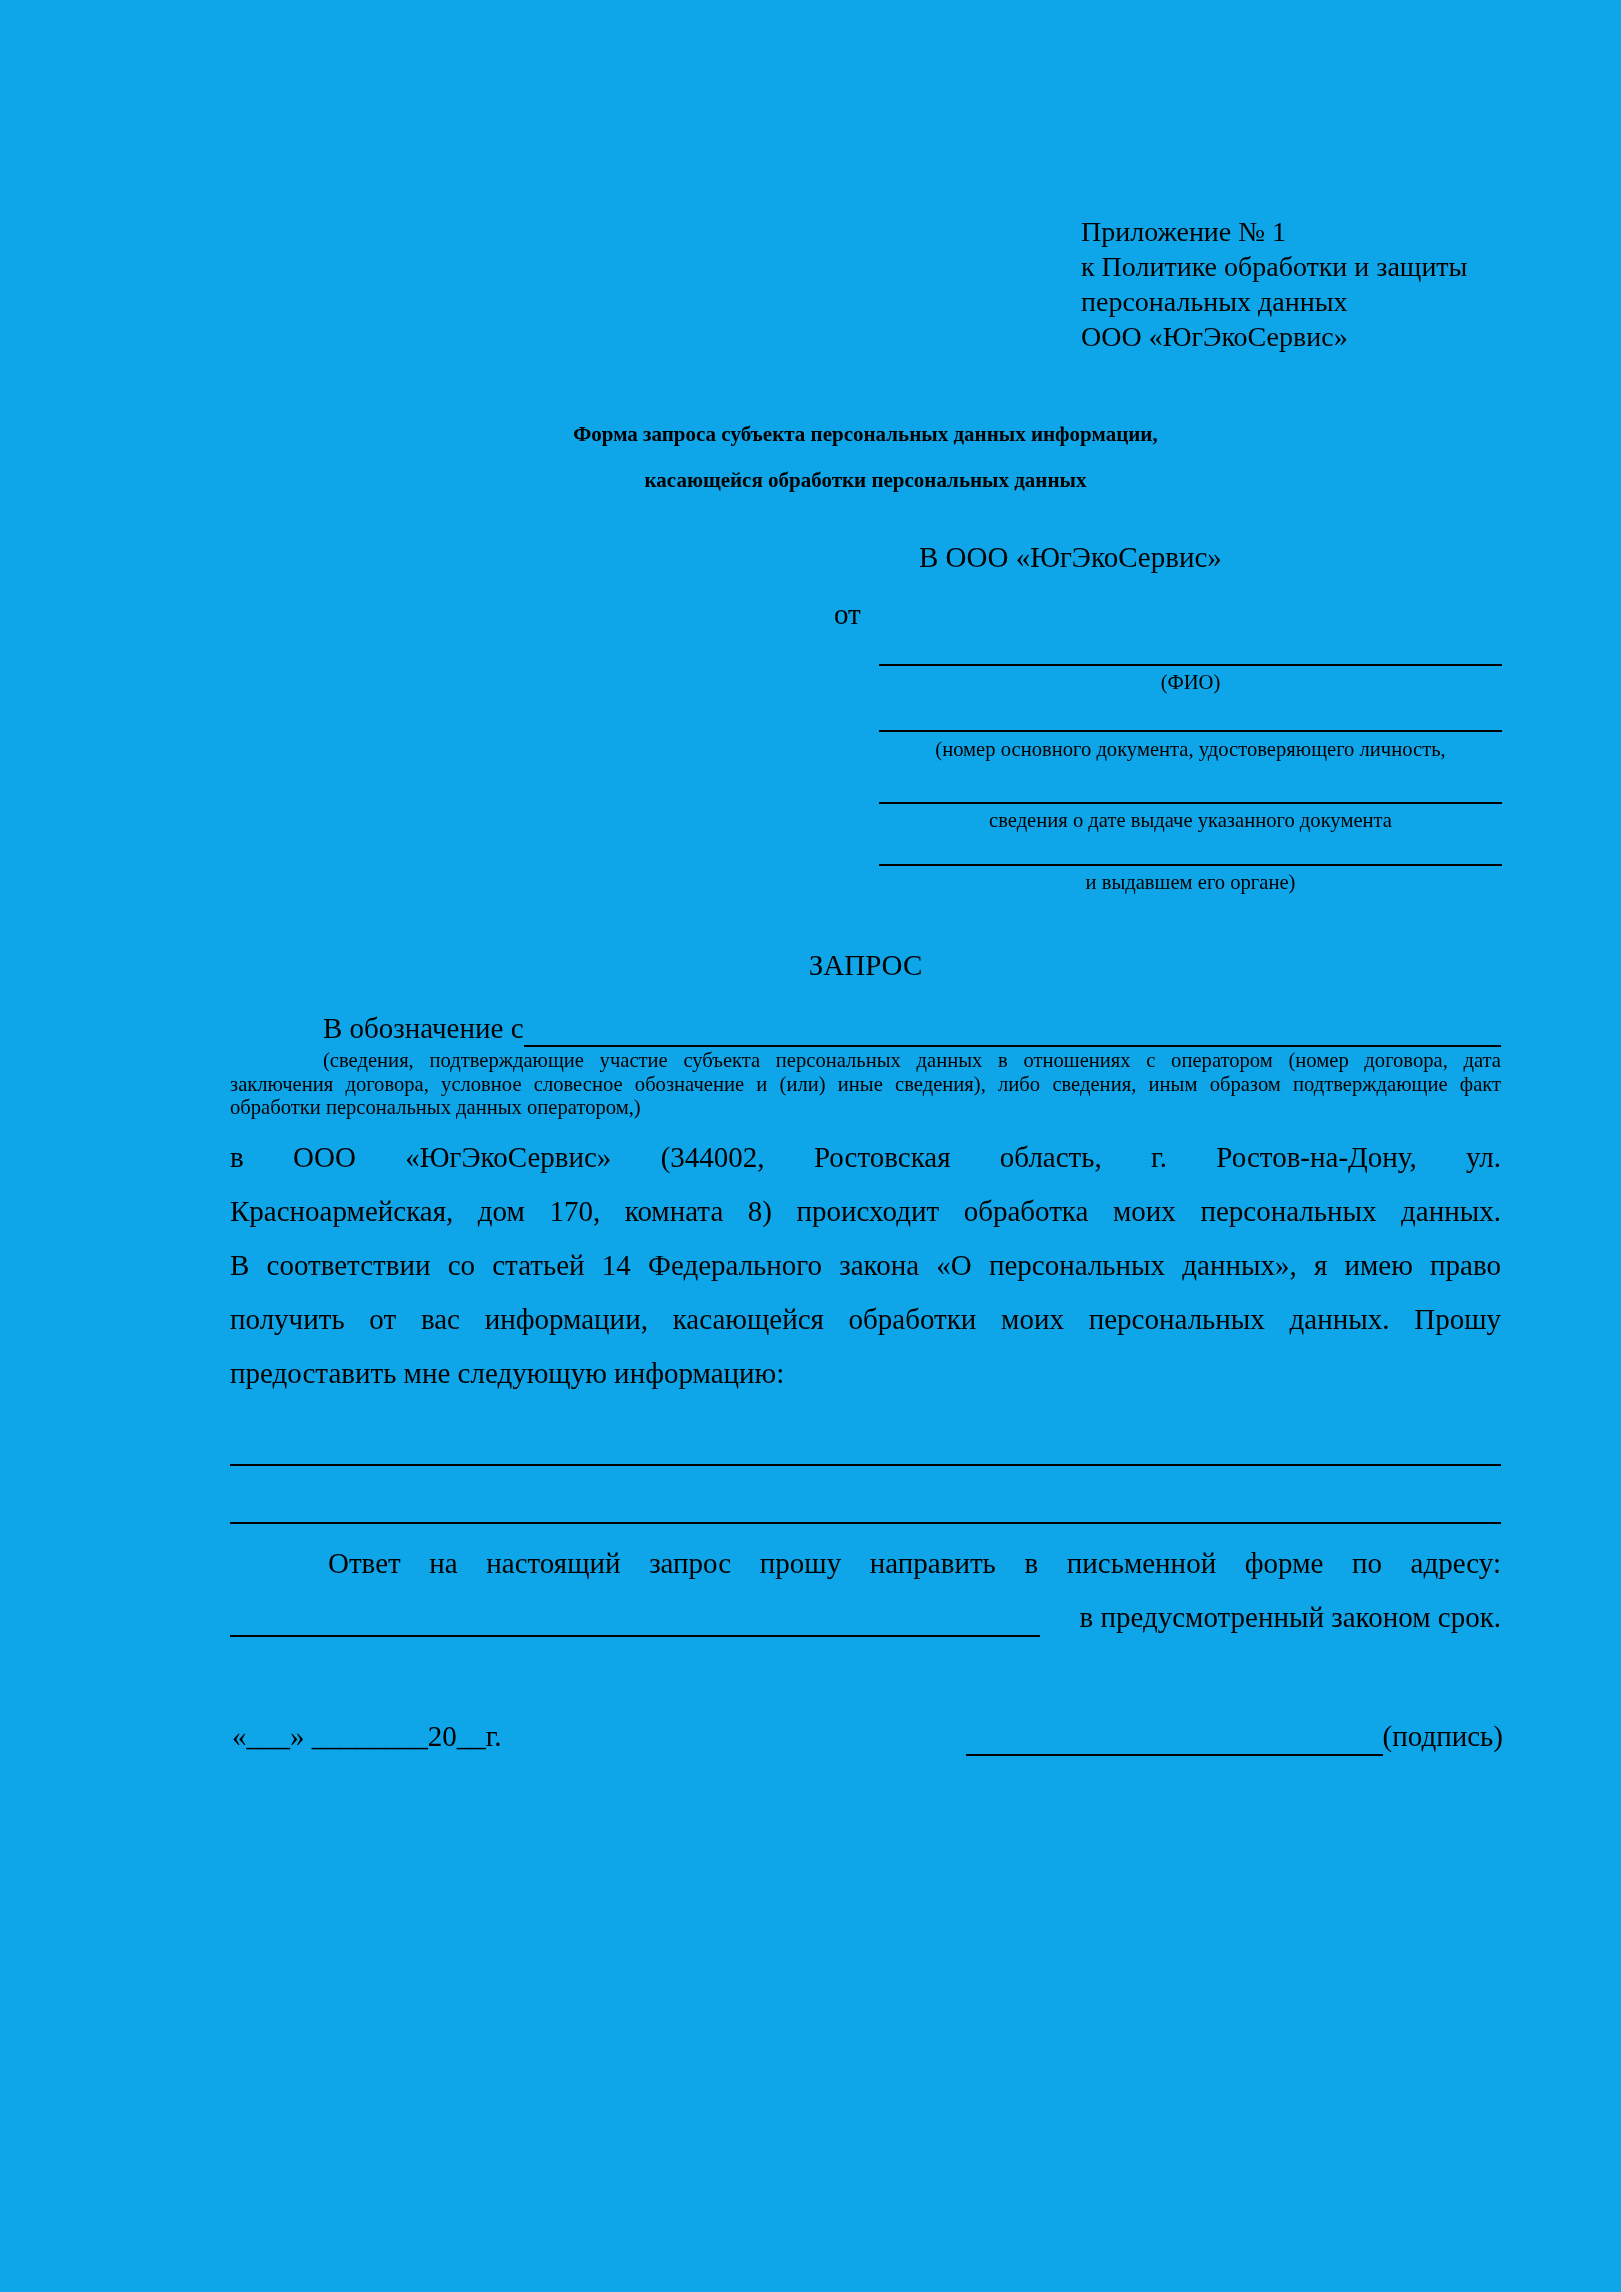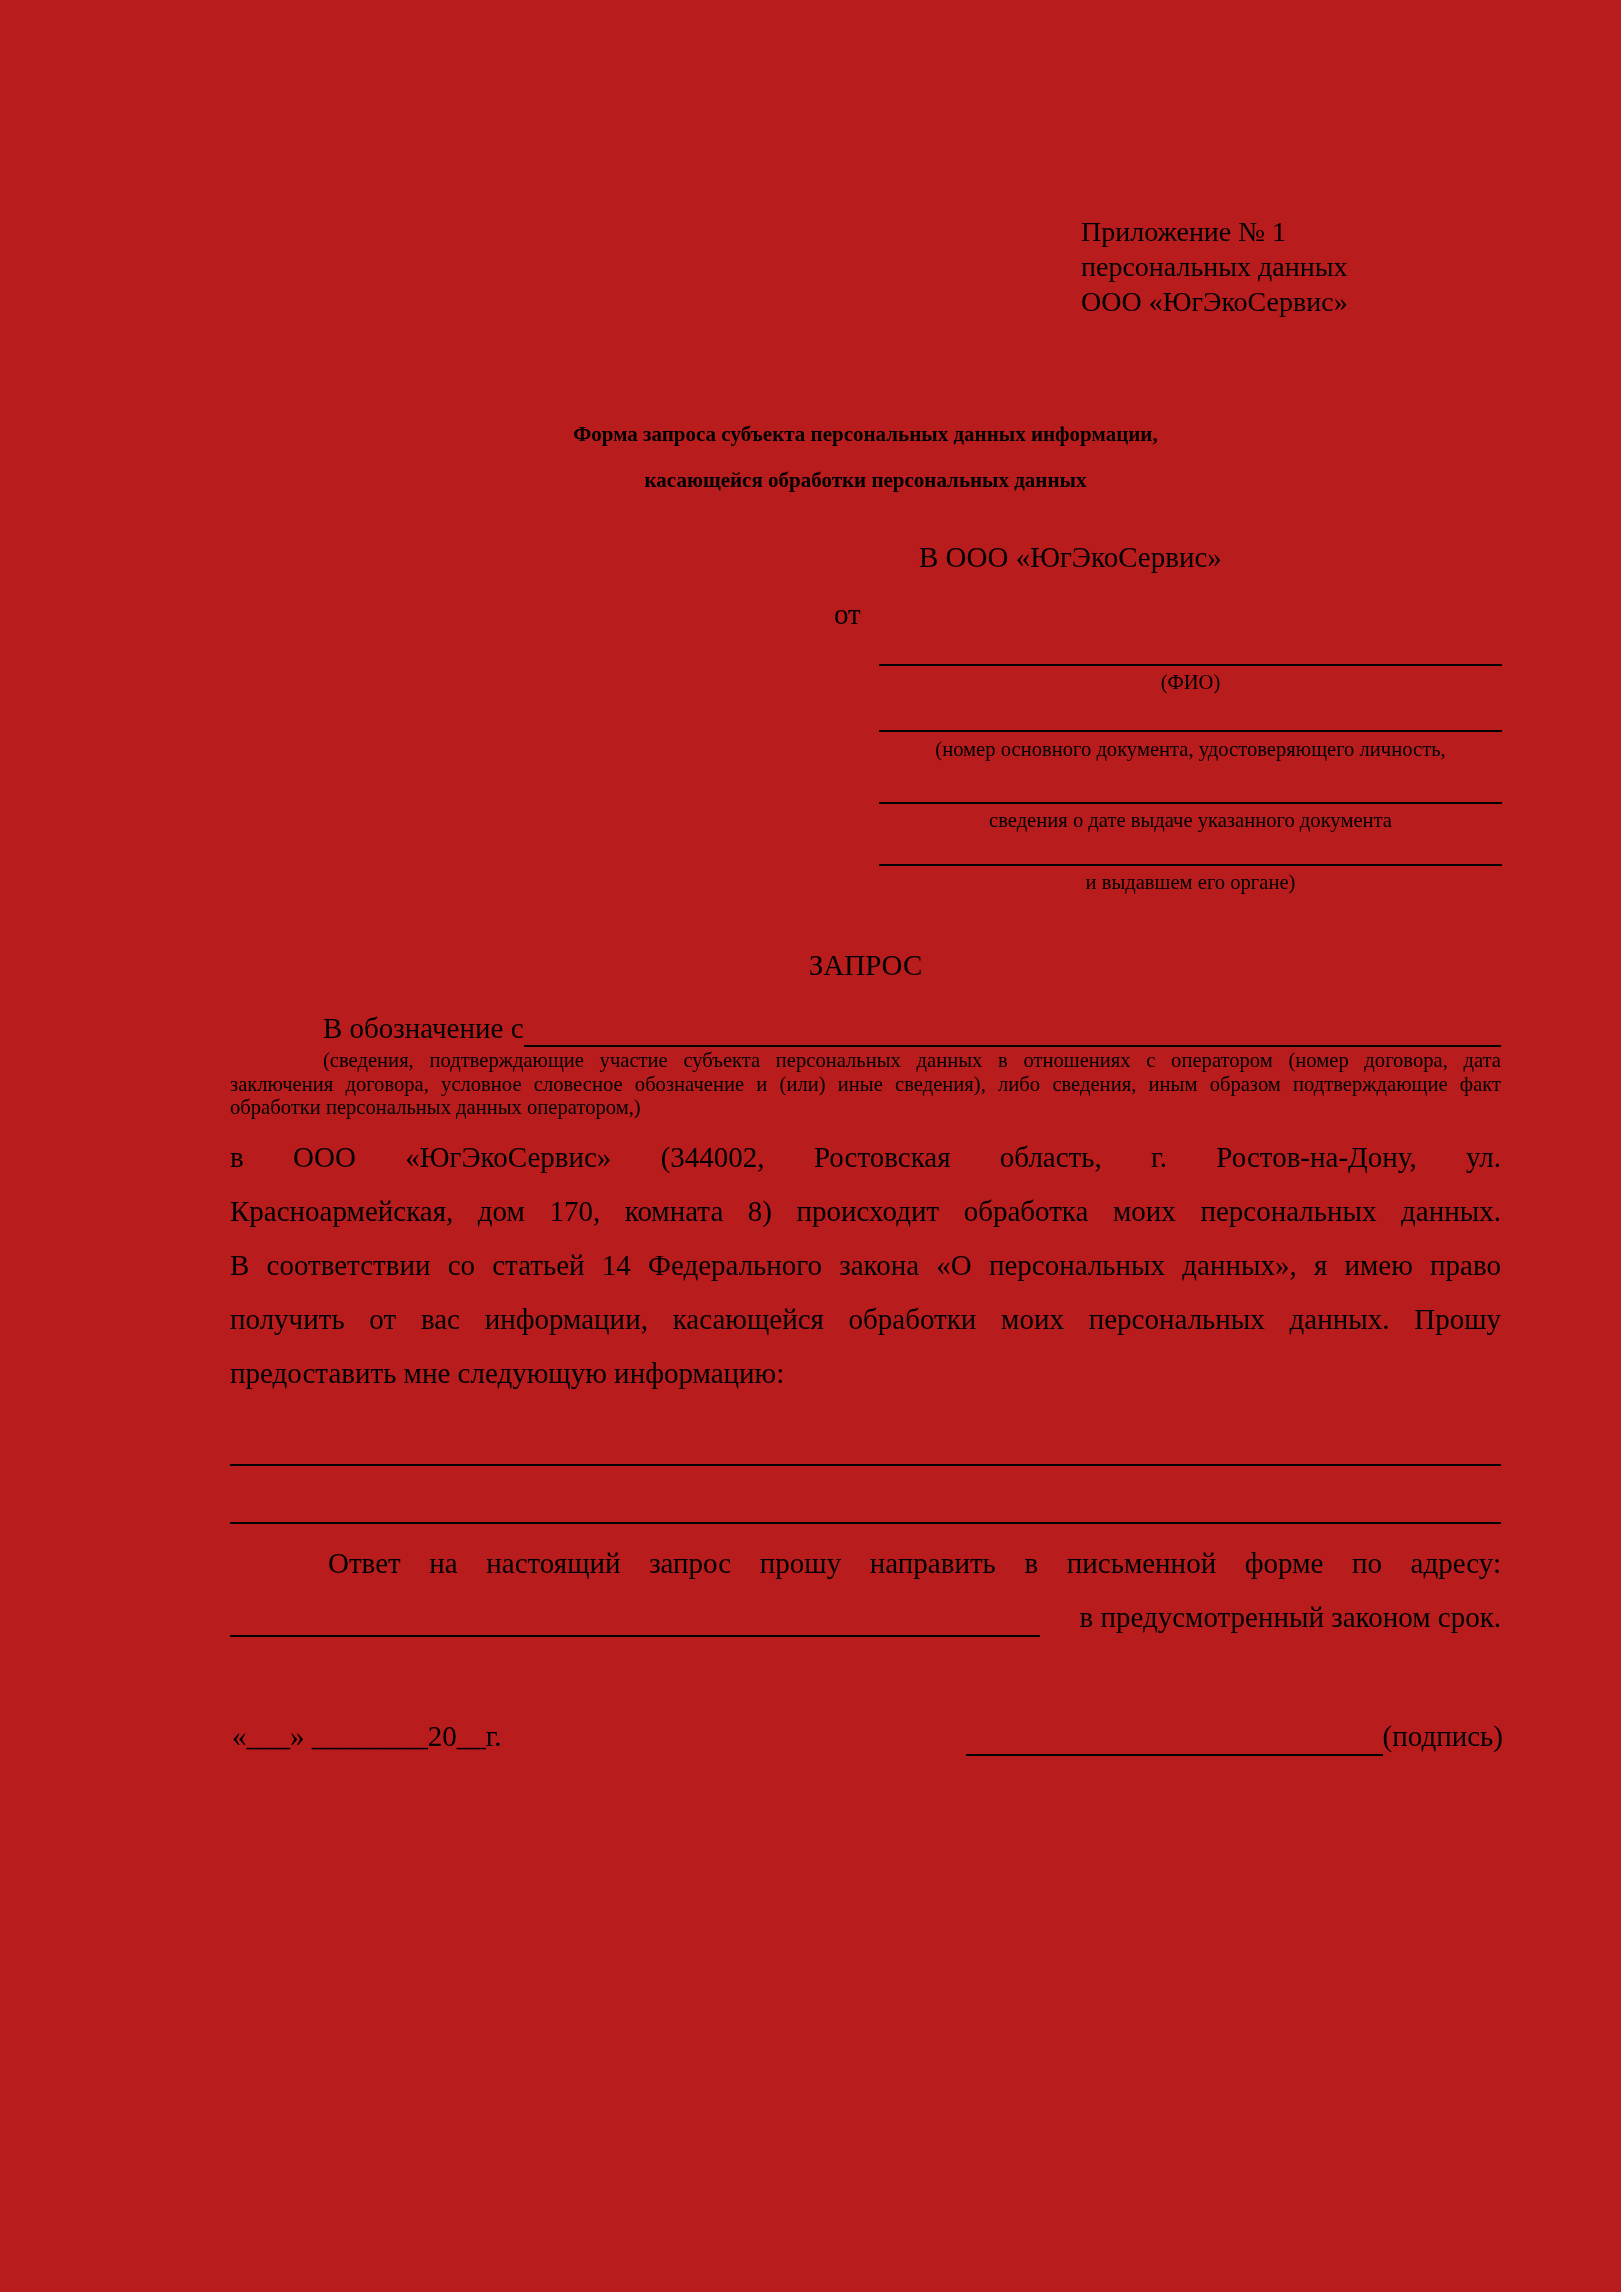--- a/index.html
+++ b/index.html
@@ -5,21 +5,21 @@
   html, body {
     margin: 0;
     padding: 0;
     background: #808080;
   }
   .page {
     position: relative;
     width: 1621px;
     height: 2293px;
     margin: 0 auto;
-    background: #b91c1c;
+    background: #0ea5e9;
     font-family: "Liberation Serif", "DejaVu Serif", serif;
     color: #000000;
     overflow: hidden;
   }
   .abs { position: absolute; }
 
   
   .appendix {
     left: 1081px; top: 214px; width: 441px;
     font-size: 28px; line-height: 35px;
@@ -128,20 +128,21 @@
   }
   .sig-caption { white-space: nowrap; line-height: 39px; margin-top: 28px; }
 </style>
 </head>
 <body>
 
 <div class="page">
 
   <div class="abs appendix">
     <div>Приложение № 1</div>
+    <div>к Политике обработки и защиты</div>
     <div>персональных данных</div>
     <div>ООО «ЮгЭкоСервис»</div>
   </div>
 
   <div class="abs doc-title">
     <div>Форма запроса субъекта персональных данных информации,</div>
     <div>касающейся обработки персональных данных</div>
   </div>
 
   <div class="abs addr-to">В ООО «ЮгЭкоСервис»</div>

